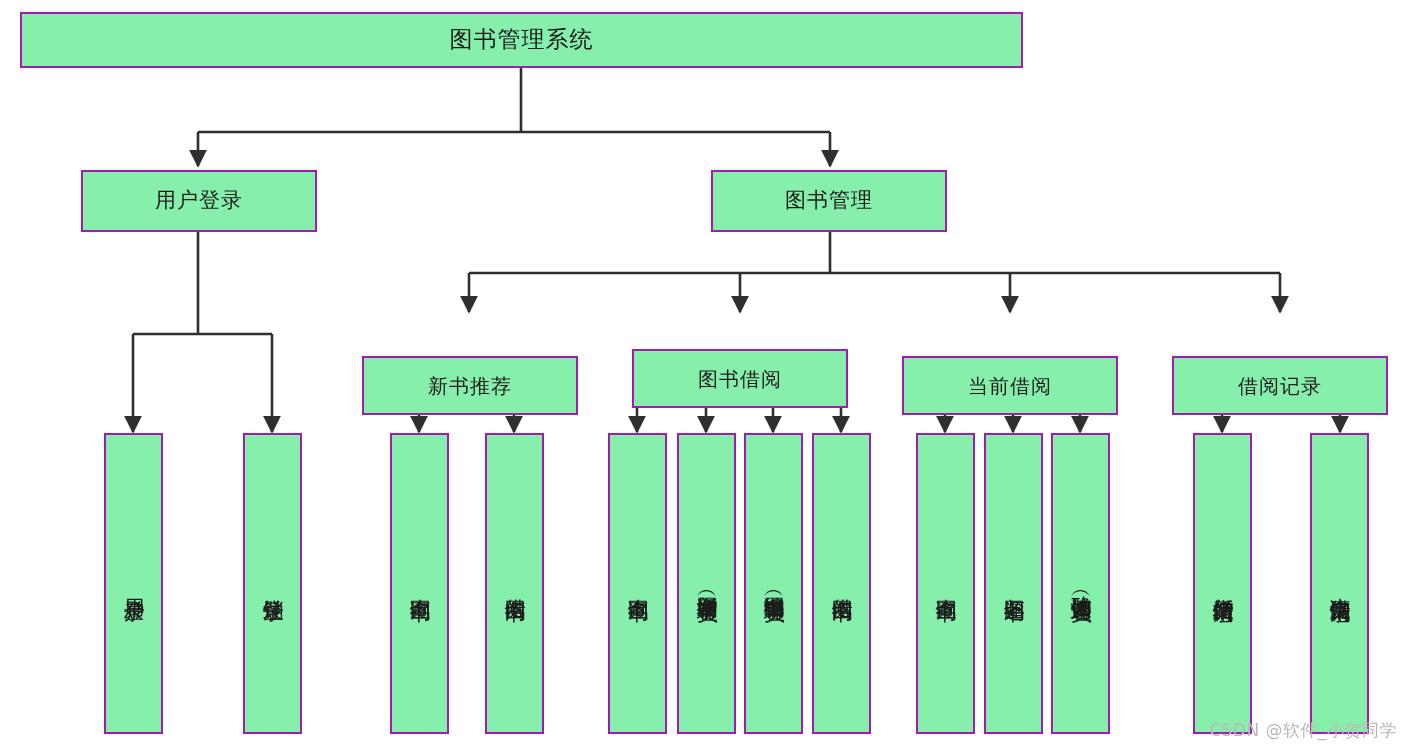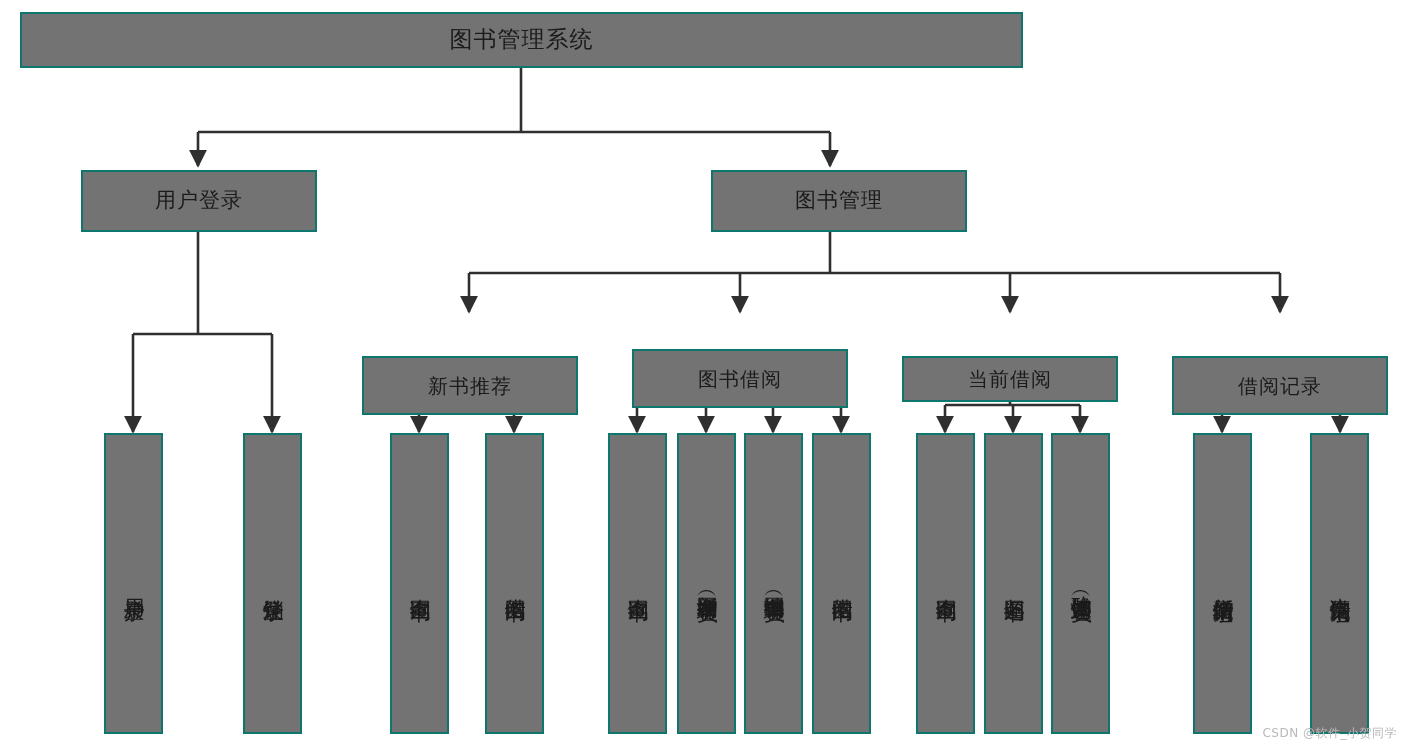--- a/index.html
+++ b/index.html
@@ -21,22 +21,22 @@
     position: absolute;
     left: 0;
     top: 0;
     width: 1405px;
     height: 747px;
     pointer-events: none;
   }
   .node {
     position: absolute;
     box-sizing: border-box;
-    background: #737373;
-    border: 2px solid #0f766e;
+    background: #86efac;
+    border: 2px solid #a21caf;
     display: flex;
     align-items: center;
     justify-content: center;
     color: #1b1b1b;
     z-index: 2;
   }
   .node.root {
     font-size: 23px;
   }
   .node.lvl2 {
@@ -63,21 +63,21 @@
     letter-spacing: 1px;
     white-space: nowrap;
   }
   .node.leaf.center .vtext {
     margin-top: 0;
   }
   .watermark {
     position: absolute;
     right: 8px;
     bottom: 5px;
-    font-size: 12px;
+    font-size: 17px;
     color: #b9b9b9;
     letter-spacing: 0.5px;
     z-index: 5;
     white-space: nowrap;
   }
 </style>
 </head>
 <body>
 
 <div id="canvas">
@@ -136,31 +136,31 @@
     </g>
   </svg>
 
   <div class="node root" style="left:20px; top:12px; width:1003px; height:56px;">
     <span class="htext">图书管理系统</span>
   </div>
 
   <div class="node lvl2" style="left:81px; top:170px; width:236px; height:62px;">
     <span class="htext">用户登录</span>
   </div>
-  <div class="node lvl2" style="left:711px; top:170px; width:256px; height:62px;">
+  <div class="node lvl2" style="left:711px; top:170px; width:236px; height:62px;">
     <span class="htext">图书管理</span>
   </div>
 
   <div class="node lvl3" style="left:362px; top:316px; width:216px; height:59px;">
     <span class="htext">新书推荐</span>
   </div>
   <div class="node lvl3" style="left:632px; top:309px; width:216px; height:59px;">
     <span class="htext">图书借阅</span>
   </div>
-  <div class="node lvl3" style="left:902px; top:316px; width:216px; height:46px;">
+  <div class="node lvl3" style="left:902px; top:316px; width:216px; height:59px;">
     <span class="htext">当前借阅</span>
   </div>
   <div class="node lvl3" style="left:1172px; top:316px; width:216px; height:59px;">
     <span class="htext">借阅记录</span>
   </div>
 
   <div class="node leaf center" style="left: 104px; top: 433px; width: 59px; height: 301px; align-items: center;">
     <span class="vtext">用户登录</span>
   </div>
   <div class="node leaf center" style="left: 243px; top: 433px; width: 59px; height: 301px; align-items: center;">

